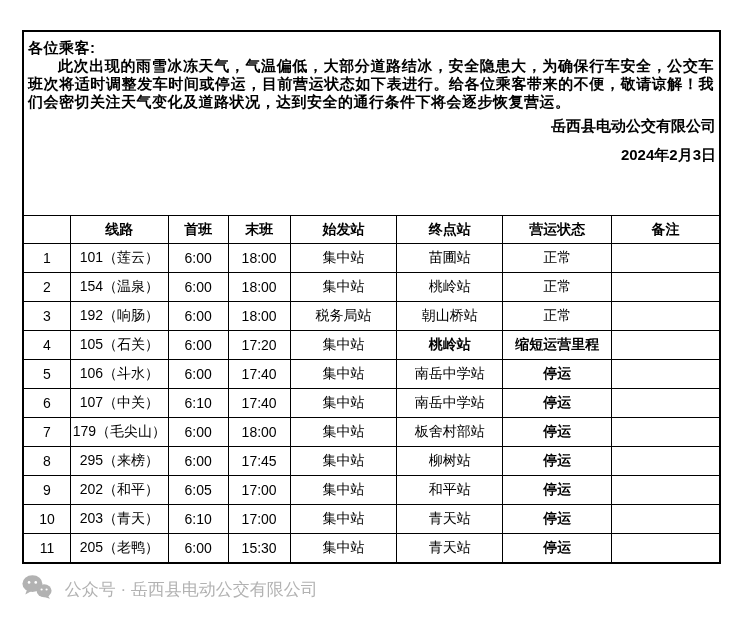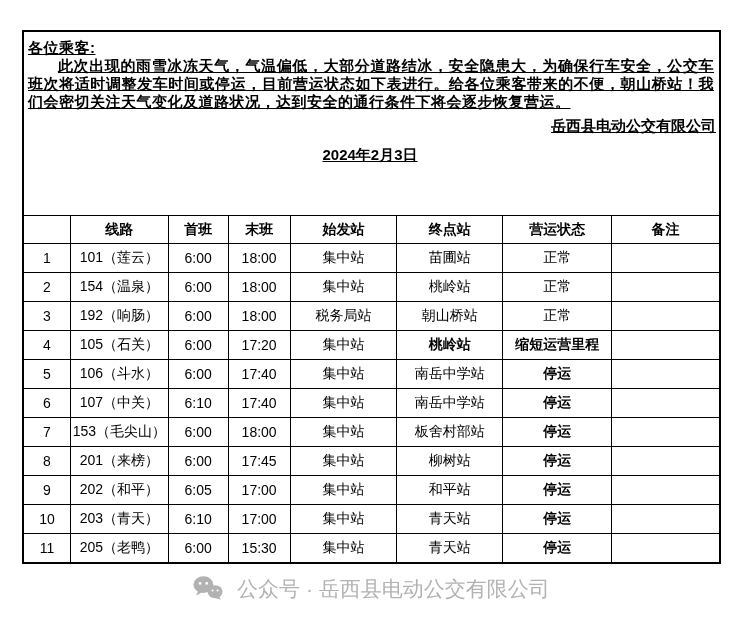--- a/index.html
+++ b/index.html
@@ -14,21 +14,20 @@
     position: relative;
     width: 744px; height: 623px;
     background: #ffffff;
   }
   .sheet {
     position: absolute;
     left: 22px; top: 30px;
     width: 699px; height: 534px;
     border: 2px solid #000000;
     background: #ffffff;
-    text-decoration: underline;
   }
   .notice-block {
     padding: 7px 5px 0 4px;
     font-size: 15px;
     font-weight: bold;
     line-height: 18px;
     letter-spacing: 0.5px;
   }
   .notice-greeting { white-space: nowrap; }
   .notice-body { text-indent: 2em; text-align: justify; }
@@ -36,21 +35,21 @@
     margin-top: 6px;
     padding-right: 3px;
     text-align: right;
     font-size: 15px;
     font-weight: bold;
     line-height: 18px;
   }
   .date-line {
     margin-top: 11px;
     padding-right: 3px;
-    text-align: center;
+    text-align: right;
     font-size: 15px;
     font-weight: bold;
     line-height: 18px;
   }
   table.schedule {
     position: absolute;
     left: -1px; right: -1px; bottom: -1px;
     width: 697px;
     border-collapse: collapse;
     table-layout: fixed;
@@ -65,43 +64,43 @@
     white-space: nowrap;
   }
   table.schedule thead tr { height: 28px; margin-top: 40px; }
   table.schedule tbody tr { height: 29px; }
   table.schedule th { font-weight: bold; font-size: 14px; }
   table.schedule td.bold { font-weight: bold; }
   .footer {
     position: absolute;
     left: 22px; top: 574px;
     width: 699px;
-    text-align: center;
+    text-align: left;
     color: #b2b2b2;
-    font-size: 21px;
+    font-size: 17px;
     line-height: 30px;
     white-space: nowrap;
   }
   .footer .wx-icon {
     display: inline-block;
     width: 30px; height: 26px;
     vertical-align: -5px;
     margin-right: 8px;
   }
 </style>
 </head>
 <body>
 
 <div class="page">
 
   <div class="sheet">
 
     <div class="notice-block">
       <div class="notice-greeting">各位乘客:</div>
-      <div class="notice-body">此次出现的雨雪冰冻天气，气温偏低，大部分道路结冰，安全隐患大，为确保行车安全，公交车班次将适时调整发车时间或停运，目前营运状态如下表进行。给各位乘客带来的不便，朝山桥站！我们会密切关注天气变化及道路状况，达到安全的通行条件下将会逐步恢复营运。</div>
+      <div class="notice-body">此次出现的雨雪冰冻天气，气温偏低，大部分道路结冰，安全隐患大，为确保行车安全，公交车班次将适时调整发车时间或停运，目前营运状态如下表进行。给各位乘客带来的不便，敬请谅解！我们会密切关注天气变化及道路状况，达到安全的通行条件下将会逐步恢复营运。</div>
     </div>
 
     <div class="sig-line">岳西县电动公交有限公司</div>
     <div class="date-line">2024年2月3日</div>
 
     <table class="schedule">
       <colgroup>
           <col style="width: 6.74%;">
           <col style="width: 14.06%;">
           <col style="width: 8.61%;">
@@ -179,31 +178,31 @@
             <td>107（中关）</td>
             <td>6:10</td>
             <td>17:40</td>
             <td>集中站</td>
             <td>南岳中学站</td>
             <td class="bold">停运</td>
             <td></td>
           </tr>
           <tr>
             <td>7</td>
-            <td>153（毛尖山）</td>
+            <td>179（毛尖山）</td>
             <td>6:00</td>
             <td>18:00</td>
             <td>集中站</td>
             <td>板舍村部站</td>
             <td class="bold">停运</td>
             <td></td>
           </tr>
           <tr>
             <td>8</td>
-            <td>201（来榜）</td>
+            <td>295（来榜）</td>
             <td>6:00</td>
             <td>17:45</td>
             <td>集中站</td>
             <td>柳树站</td>
             <td class="bold">停运</td>
             <td></td>
           </tr>
           <tr>
             <td>9</td>
             <td>202（和平）</td>

